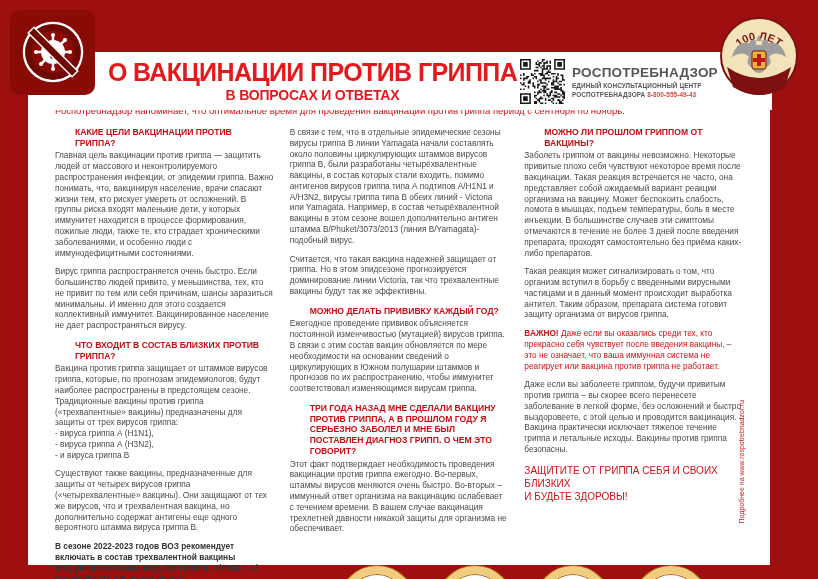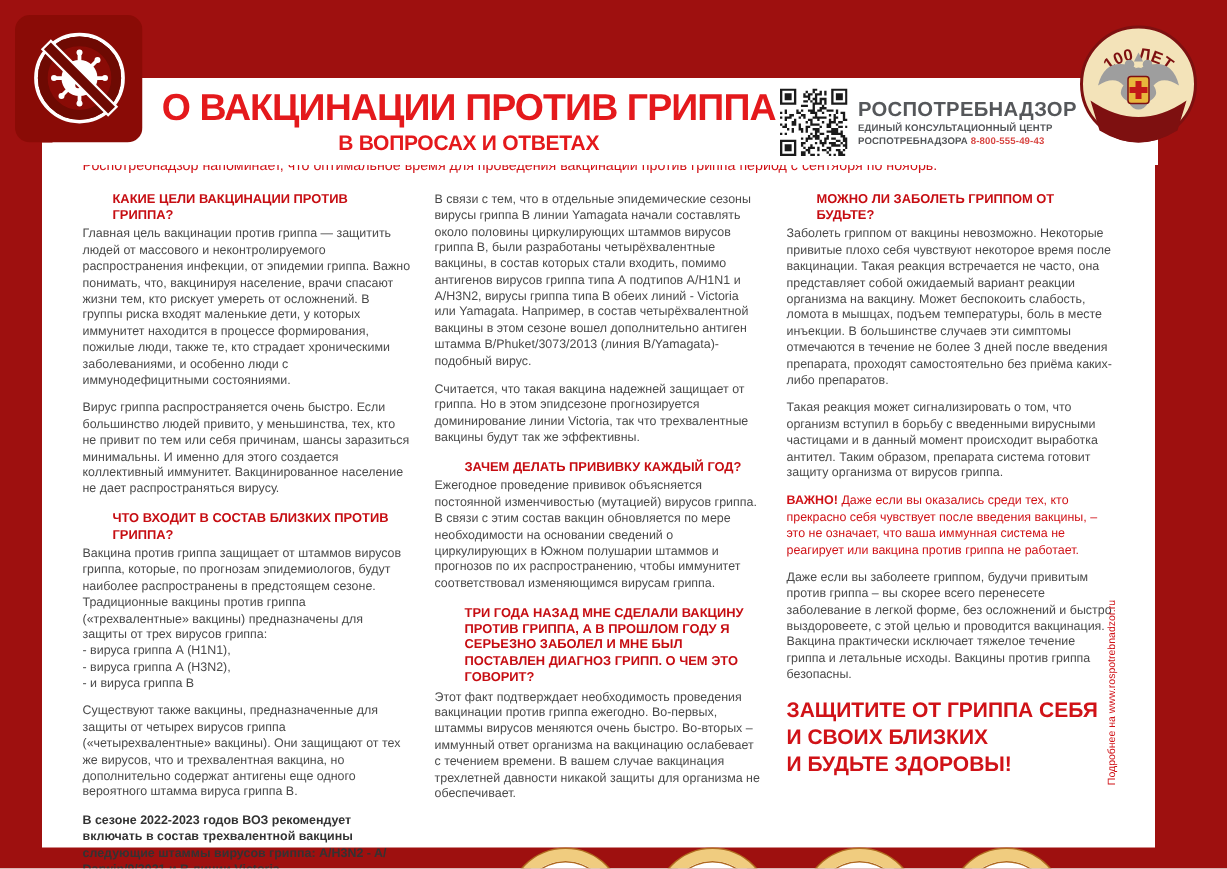--- a/index.html
+++ b/index.html
@@ -20,21 +20,21 @@
   .emblem{position:absolute;left:719px;top:15px;width:80px;height:88px;z-index:2;}
   .reminder{padding:10px 27px 0;color:#D01217;font-size:9.5px;}
   .columns{display:flex;gap:16px;padding:11px 27px 0;}
   .col{flex:1;min-width:0;}
   .h{color:#C60D12;font-weight:bold;font-size:8.6px;line-height:1.25;margin:9px 0 2px;padding-left:20px;}
   .col .h:first-child{margin-top:0;}
   .p{color:#4A4A4A;font-size:8.3px;line-height:1.3;margin:0 0 8px;white-space:pre-line;}
   .p.bold{color:#333;font-weight:bold;}
   .p.red{color:#D01217;}
   .red-label{font-weight:bold;}
-  .closing{color:#D01217;font-weight:bold;font-size:14px;line-height:1.3;white-space:pre-line;margin-top:9px;}
+  .closing{color:#D01217;font-weight:normal;font-size:10px;line-height:1.3;white-space:pre-line;margin-top:9px;}
   .icon-row{position:absolute;left:311px;top:471px;display:flex;gap:22px;}
   .lab-circle{width:60px;height:60px;background:#fff;border:8px solid #F0CC7F;border-radius:50%;
         box-shadow:0 0 0 1px #B06A1E, inset 0 0 0 1px #B06A1E;
         display:flex;align-items:center;justify-content:center;}
   .side-note{position:absolute;right:25px;bottom:42px;writing-mode:vertical-rl;
         transform:rotate(180deg);color:#D01217;font-size:7px;z-index:2;}
 </style>
 </head>
 <body>
 
@@ -128,28 +128,28 @@
 - вируса гриппа А (H1N1),
 - вируса гриппа А (H3N2),
 - и вируса гриппа В</div>
         <div class="p">Существуют также вакцины, предназначенные для защиты от четырех вирусов гриппа («четырехвалентные» вакцины). Они защищают от тех же вирусов, что и трехвалентная вакцина, но дополнительно содержат антигены еще одного вероятного штамма вируса гриппа В.</div>
         <div class="p bold">В сезоне 2022-2023 годов ВОЗ рекомендует включать в состав трехвалентной вакцины следующие штаммы вирусов гриппа: А/H3N2 - A/ Darwin/9/2021 и В линии Victoria B/Austria/1359417/2021, антиген вируса A(H1N1) pdm09 - A/victoria/2570/2019 остался неизменным, так как с 2009 г. штаммы, подобные пандемическому вирусу 2009 года A(H1N1) pdm09, продолжают активно циркулировать среди населения.</div>
       </div>
 
       <div class="col">
         <div class="p">В связи с тем, что в отдельные эпидемические сезоны вирусы гриппа В линии Yamagata начали составлять около половины циркулирующих штаммов вирусов гриппа В, были разработаны четырёхвалентные вакцины, в состав которых стали входить, помимо антигенов вирусов гриппа типа А подтипов A/H1N1 и A/H3N2, вирусы гриппа типа В обеих линий - Victoria или Yamagata. Например, в состав четырёхвалентной вакцины в этом сезоне вошел дополнительно антиген штамма B/Phuket/3073/2013 (линия B/Yamagata)-подобный вирус.</div>
         <div class="p">Считается, что такая вакцина надежней защищает от гриппа. Но в этом эпидсезоне прогнозируется доминирование линии Victoria, так что трехвалентные вакцины будут так же эффективны.</div>
-        <div class="h">ЗАЧЕМ ДЕЛАТЬ ПРИВИВКУ КАЖДЫЙ ГОД?</div>
+        <div class="h">МОЖНО ДЕЛАТЬ ПРИВИВКУ КАЖДЫЙ ГОД?</div>
         <div class="p">Ежегодное проведение прививок объясняется постоянной изменчивостью (мутацией) вирусов гриппа. В связи с этим состав вакцин обновляется по мере необходимости на основании сведений о циркулирующих в Южном полушарии штаммов и прогнозов по их распространению, чтобы иммунитет соответствовал изменяющимся вирусам гриппа.</div>
         <div class="h">ТРИ ГОДА НАЗАД МНЕ СДЕЛАЛИ ВАКЦИНУ ПРОТИВ ГРИППА, А В ПРОШЛОМ ГОДУ Я СЕРЬЕЗНО ЗАБОЛЕЛ И МНЕ БЫЛ ПОСТАВЛЕН ДИАГНОЗ ГРИПП. О ЧЕМ ЭТО ГОВОРИТ?</div>
         <div class="p">Этот факт подтверждает необходимость проведения вакцинации против гриппа ежегодно. Во-первых, штаммы вирусов меняются очень быстро. Во-вторых – иммунный ответ организма на вакцинацию ослабевает с течением времени. В вашем случае вакцинация трехлетней давности никакой защиты для организма не обеспечивает.</div>
       </div>
 
       <div class="col">
-        <div class="h">МОЖНО ЛИ ЗАБОЛЕТЬ ГРИППОМ ОТ БУДЬТЕ?</div>
+        <div class="h">МОЖНО ЛИ ПРОШЛОМ ГРИППОМ ОТ ВАКЦИНЫ?</div>
         <div class="p">Заболеть гриппом от вакцины невозможно. Некоторые привитые плохо себя чувствуют некоторое время после вакцинации. Такая реакция встречается не часто, она представляет собой ожидаемый вариант реакции организма на вакцину. Может беспокоить слабость, ломота в мышцах, подъем температуры, боль в месте инъекции. В большинстве случаев эти симптомы отмечаются в течение не более 3 дней после введения препарата, проходят самостоятельно без приёма каких-либо препаратов.</div>
         <div class="p">Такая реакция может сигнализировать о том, что организм вступил в борьбу с введенными вирусными частицами и в данный момент происходит выработка антител. Таким образом, препарата система готовит защиту организма от вирусов гриппа.</div>
         <div class="p red"><span class="red-label">ВАЖНО!</span><span> Даже если вы оказались среди тех, кто прекрасно себя чувствует после введения вакцины, – это не означает, что ваша иммунная система не реагирует или вакцина против гриппа не работает.</span></div>
         <div class="p">Даже если вы заболеете гриппом, будучи привитым против гриппа – вы скорее всего перенесете заболевание в легкой форме, без осложнений и быстро выздоровеете, с этой целью и проводится вакцинация. Вакцина практически исключает тяжелое течение гриппа и летальные исходы. Вакцины против гриппа безопасны.</div>
         <div class="closing">ЗАЩИТИТЕ ОТ ГРИППА СЕБЯ И СВОИХ БЛИЗКИХ
 И БУДЬТЕ ЗДОРОВЫ!</div>
       </div>
     </div>
 
     <div class="icon-row">

